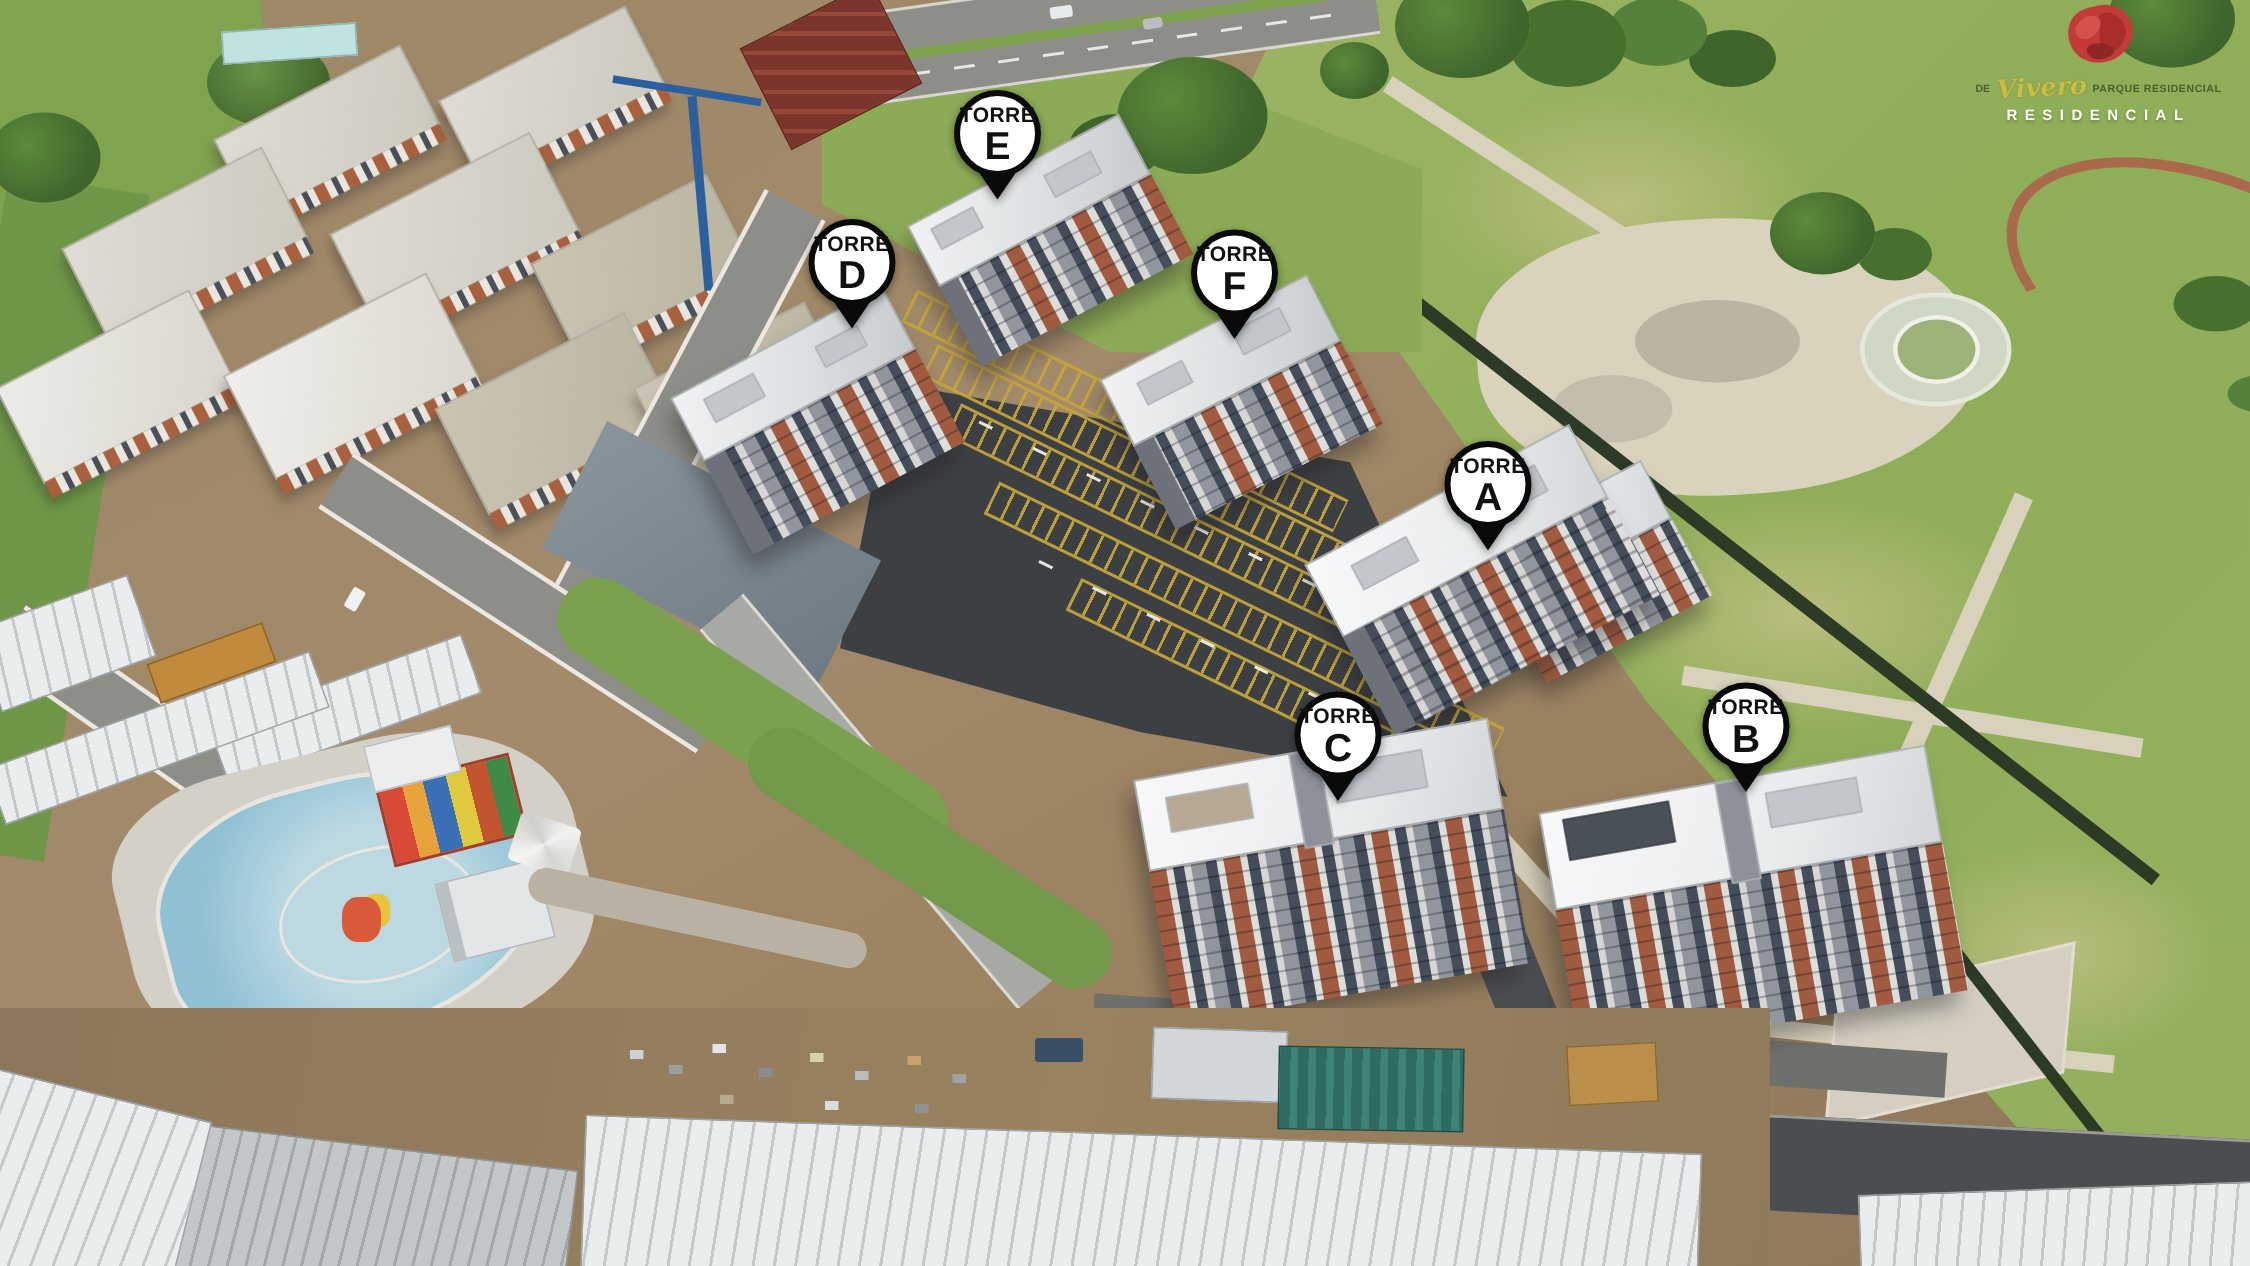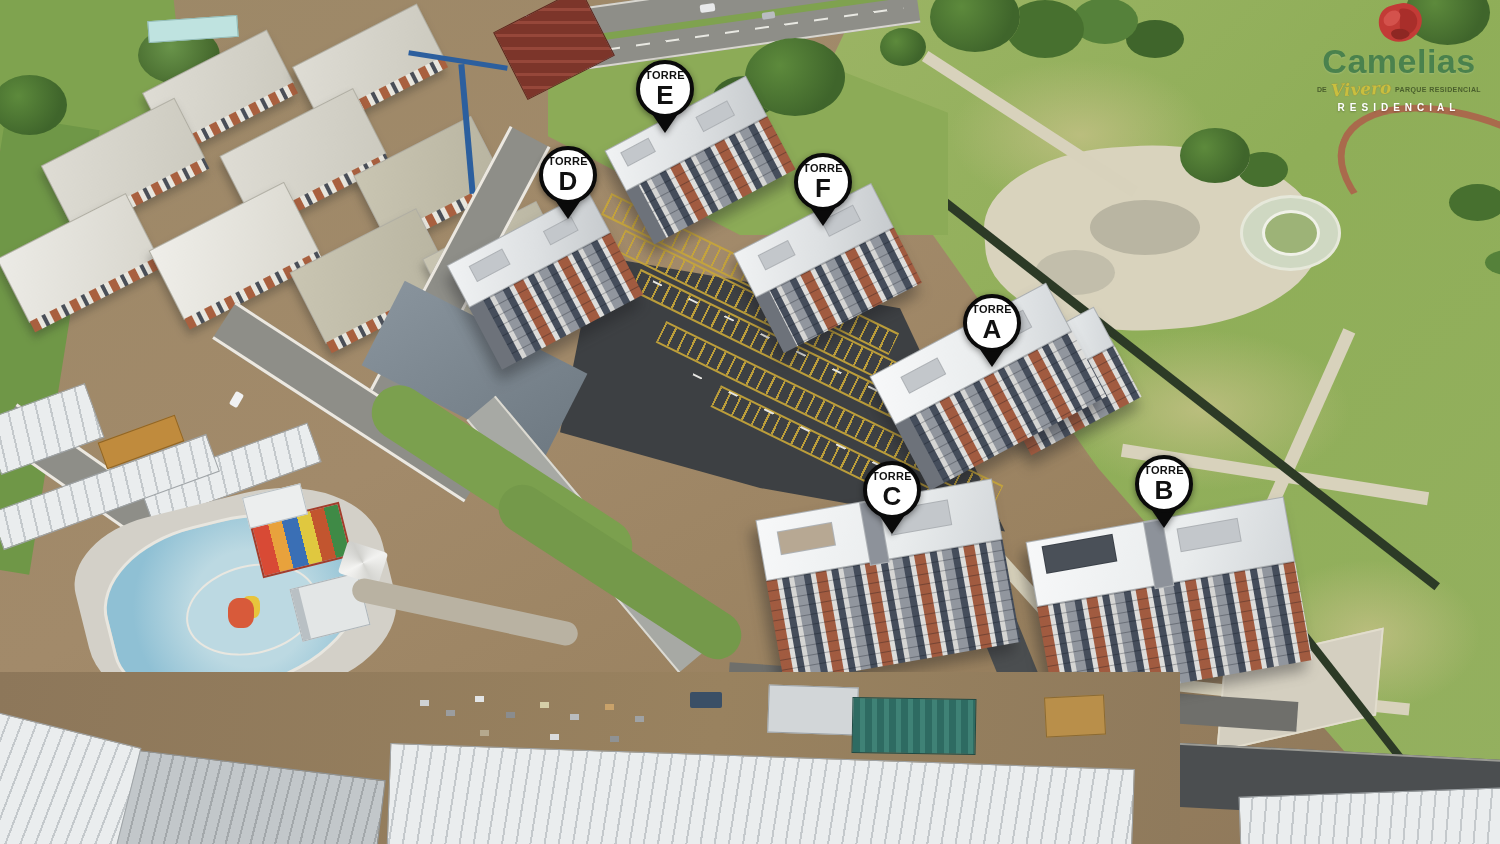--- a/index.html
+++ b/index.html
@@ -43,21 +43,21 @@
   
   .deck{background:#d3d0c8;border-radius:28% 40% 35% 45%;}
   .pool{background:radial-gradient(circle at 55% 55%,#bcd9e2 0 35%,#8fc0d4 70%);border:3px solid #e8e6df;
         border-radius:46% 54% 58% 42%;}
   .playground{background:linear-gradient(90deg,#d84a35 0 18%,#e8a23c 18% 34%,#3a6fb5 34% 52%,#e0c83f 52% 68%,#c2552f 68% 84%,#3f8a46 84%);
         border:2px solid #a33d2c;}
   
   .pin{position:absolute;width:58px;height:74px;z-index:50;filter:drop-shadow(0 2px 3px rgba(0,0,0,.45));}
   .pin-head{width:58px;height:58px;border-radius:50%;background:#fff;border:4px solid #0a0a0a;box-sizing:border-box;
             display:flex;flex-direction:column;align-items:center;justify-content:center;position:relative;z-index:2;}
-  .pin-prefix{font-size:11px;font-weight:bold;letter-spacing:.3px;color:#111;line-height:1;}
+  .pin-prefix{font-size:14px;font-weight:bold;letter-spacing:.3px;color:#111;line-height:1;}
   .pin-letter{font-size:26px;font-weight:bold;color:#111;line-height:1;margin-top:1px;}
   .pin-tail{width:0;height:0;border-left:15px solid transparent;border-right:15px solid transparent;
             border-top:22px solid #0a0a0a;margin:-7px auto 0;position:relative;z-index:1;}
   
   .logo{position:absolute;top:2px;right:6px;width:190px;text-align:center;z-index:60;}
   .logo-brand{font-size:34px;font-weight:bold;letter-spacing:.5px;color:rgba(63,122,73,.88);line-height:1;margin-top:-4px;
               text-shadow:0 1px 2px rgba(255,255,255,.15);}
   .logo-line2{display:flex;align-items:center;justify-content:center;gap:4px;margin-top:1px;}
   .logo-de{font-size:7px;font-weight:bold;color:#4a5f2d;}
   .logo-script{font-family:"DejaVu Serif",serif;font-style:italic;font-weight:bold;font-size:17px;color:#c9bf3e;
@@ -314,21 +314,20 @@
     <div class="pin-tail"></div>
   </div>
 
   <div class="logo">
     <svg width="52" height="46" viewBox="0 0 60 54" style="display:block;margin:0 auto;">
       <path d="M30 2 C41 -1 53 6 56 16 C59 27 53 38 44 43 C35 48 22 48 14 41 C6 34 4 22 9 13 C14 5 21 4 30 2 Z" fill="#c23b36"></path>
       <path d="M32 8 C40 6 49 11 51 19 C53 27 48 35 41 38 C36 40 30 33 31 26 C32 18 28 10 32 8 Z" fill="#a92e2a"></path>
       <path d="M14 16 C18 10 26 8 30 12 C34 16 30 24 24 27 C18 30 12 27 12 22 C12 19 12 18 14 16 Z" fill="#d4524c"></path>
       <path d="M22 34 C28 30 38 31 42 36 C44 39 38 44 30 44 C24 44 18 38 22 34 Z" fill="#8e2723"></path>
     </svg>
-    <div class="logo-brand">Camelias</div>
     <div class="logo-line2">
       <span class="logo-de">DE</span>
       <span class="logo-script">Vivero</span>
       <span class="logo-tagline">PARQUE RESIDENCIAL</span>
     </div>
     <div class="logo-subtitle">RESIDENCIAL</div>
   </div>
 
 </div>
 

